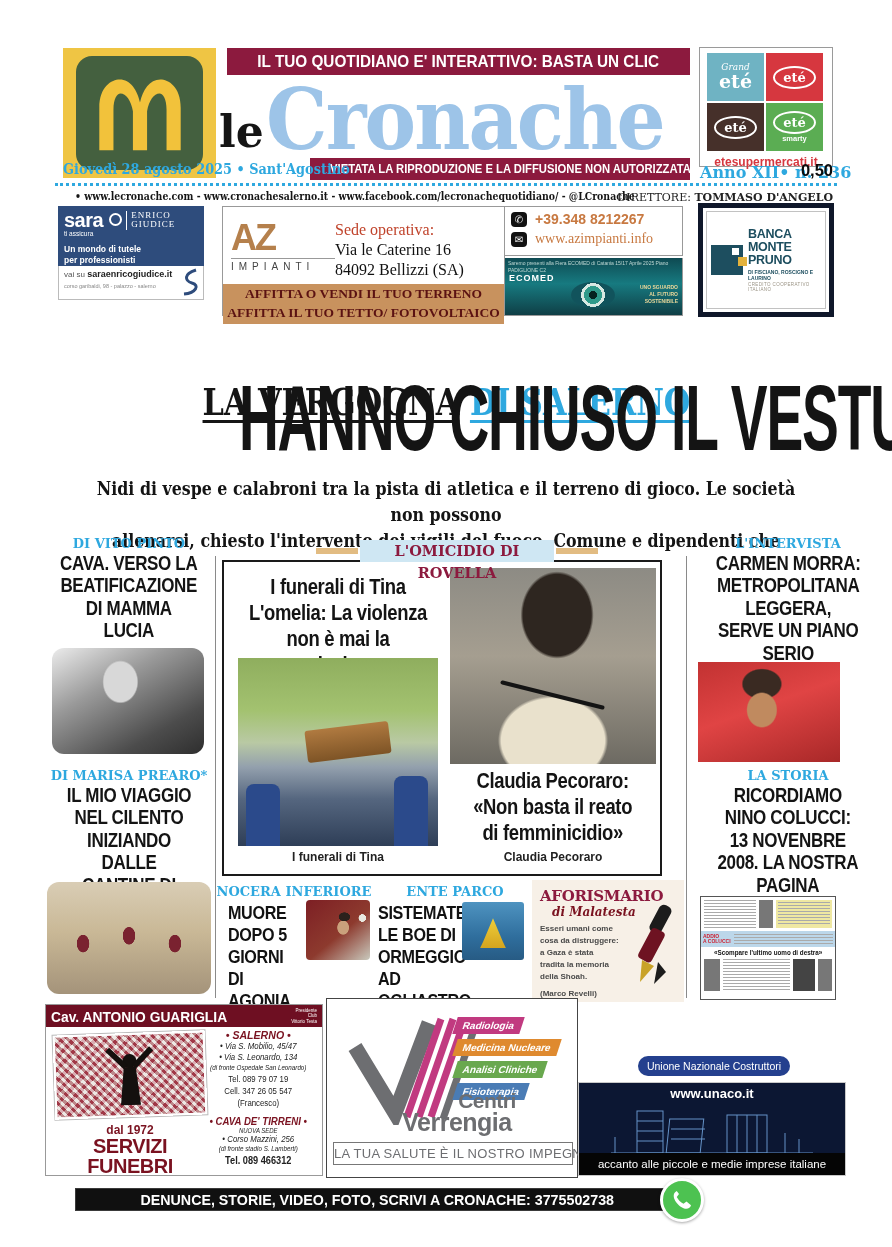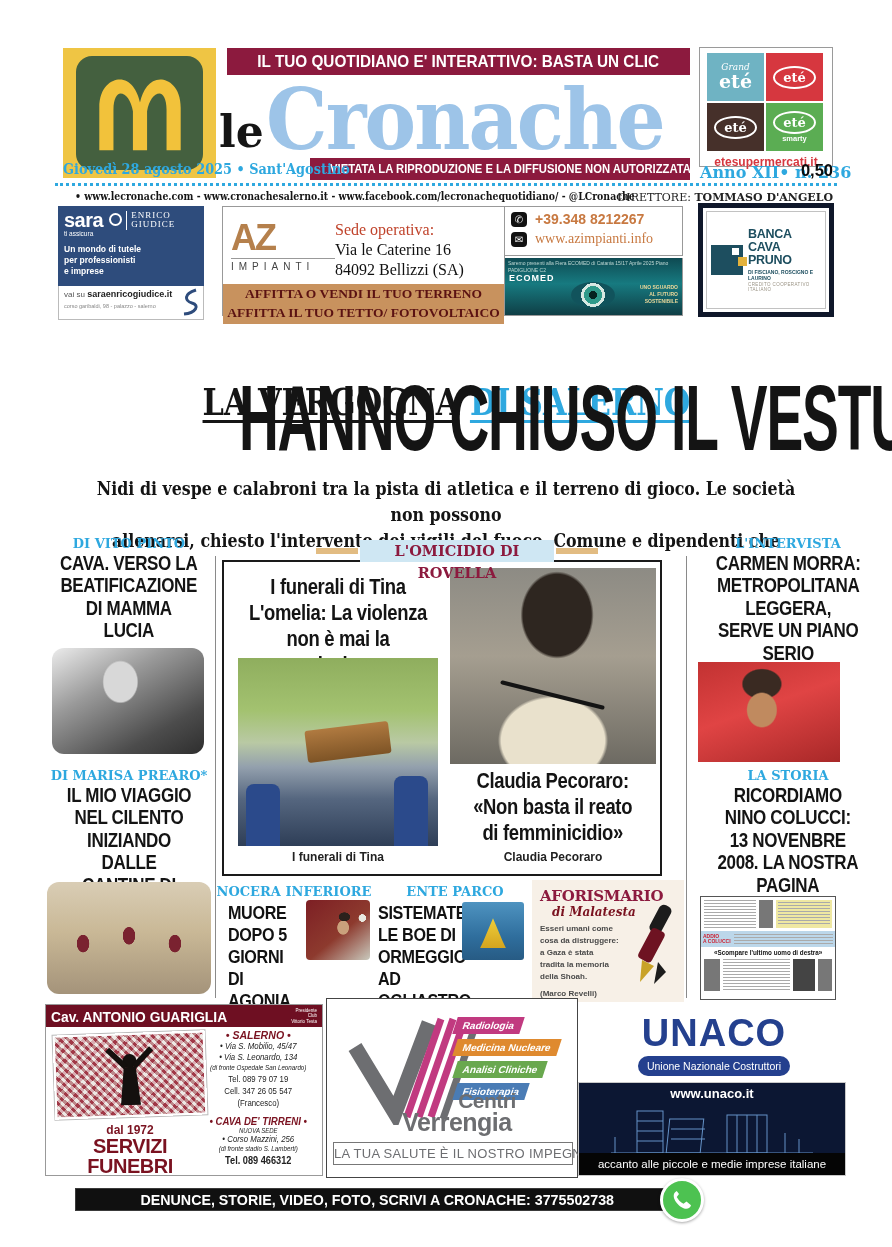--- a/index.html
+++ b/index.html
@@ -39,21 +39,21 @@
   .edition { left:700px; top:163px; font-family:"DejaVu Serif",serif; font-weight:700; font-size:16px; color:#2EA8DF; white-space:nowrap; }
   .price { right:59px; top:161px; font-weight:700; font-size:16.5px; color:#0c0c0c; }
   .dotline { left:55px; top:183px; width:782px; border-top:3px dotted #2EA8DF; }
   .urls { left:75px; top:190px; font-family:"DejaVu Serif",serif; font-weight:700; font-size:11px; color:#151515;
           transform:scaleX(.85); transform-origin:left top; white-space:nowrap; }
   .director { right:59px; top:191px; font-family:"DejaVu Serif",serif; font-size:11px; color:#222; white-space:nowrap; }
   .director b { font-weight:700; }
 
   
   .sara { left:58px; top:206px; width:146px; height:110px; font-family:"Liberation Sans",sans-serif; }
-  .sara-top { height:80px; background:#2E4C7C; color:#fff; padding:5px 6px; }
+  .sara-top { height:60px; background:#2E4C7C; color:#fff; padding:5px 6px; }
   .sara-row { display:flex; align-items:flex-start; }
   .sara-brand { font-weight:700; font-size:20px; line-height:.9; letter-spacing:-.5px; }
   .sara-tag { font-size:6.5px; line-height:1.6; }
   .sara-circ { width:13px; height:13px; border:2px solid #fff; border-radius:50%; margin:2px 4px 0 6px; }
   .sara-partner { font-family:"Liberation Serif",serif; font-size:9px; line-height:1.05; letter-spacing:1px;
                   border-left:1px solid #fff; padding-left:4px; }
   .sara-body { font-weight:700; font-size:8.5px; line-height:1.3; margin-top:5px; }
   .sara-bot { height:34px; background:#fff; border:1px solid #bbb; border-top:none; padding:3px 5px 0; position:relative; color:#333; }
   .sara-cta { font-size:8px; color:#555; }
   .sara-cta b { font-size:9px; color:#222; }
@@ -343,21 +343,21 @@
   </div>
 
   <div class="abs banca">
     <div class="banca-in">
       <div class="bm-sq">
         <div class="bm-w"></div>
           <div class="bm-g"></div>
       </div>
       <div>
         <div class="bm-name">BANCA</div>
-        <div class="bm-name">CAVA PRUNO</div>
+        <div class="bm-name">MONTE PRUNO</div>
         <div class="bm-l1">DI FISCIANO, ROSCIGNO E LAURINO</div>
         <div class="bm-l2">CREDITO COOPERATIVO ITALIANO</div>
       </div>
     </div>
   </div>
 
   <div class="abs kicker">
     <span class="wrap">
       <span class="kick-b">LA VERGOGNA</span>
       <span class="kick-u">DI SALERNO</span>
@@ -551,21 +551,20 @@
       <div class="ver-tag ver-t3">Fisioterapia</div>
     </div>
     <div class="ver-name">
       <div class="ver-n1">Centri</div>
       <div class="ver-n2">Verrengia</div>
     </div>
     <div class="ver-slogan">LA TUA SALUTE È IL NOSTRO IMPEGNO</div>
   </div>
 
   <div class="abs unaco">
-    <div class="un-name">UNACO</div>
     <div class="un-pill">Unione Nazionale Costruttori</div>
     <div class="un-box">
       <div class="un-site">www.unaco.it</div>
       <svg class="un-bld" width="210" height="46" viewBox="0 0 210 46">
         <g stroke="#6FA0D8" stroke-width="1" fill="none" opacity=".9">
           <rect x="30" y="4" width="26" height="42"></rect>
             <line x1="30" y1="14" x2="56" y2="14"></line>
             <line x1="30" y1="24" x2="56" y2="24"></line>
             <line x1="30" y1="34" x2="56" y2="34"></line>
           <rect x="64" y="12" width="34" height="34" transform="skewX(-6)"></rect>

